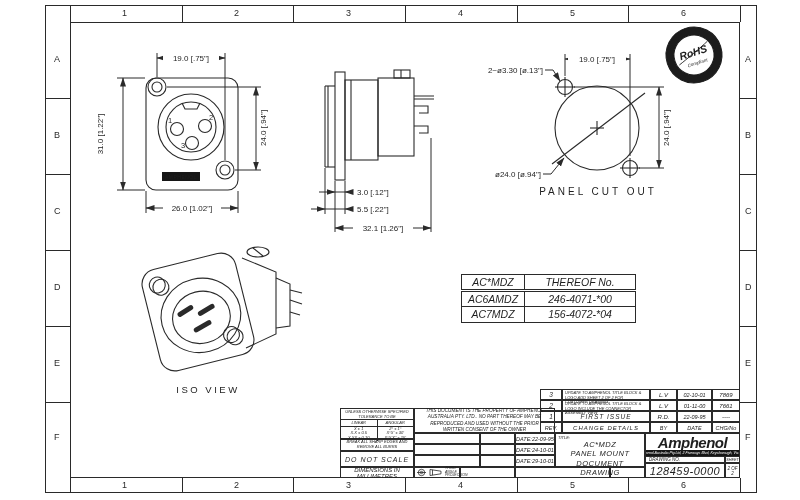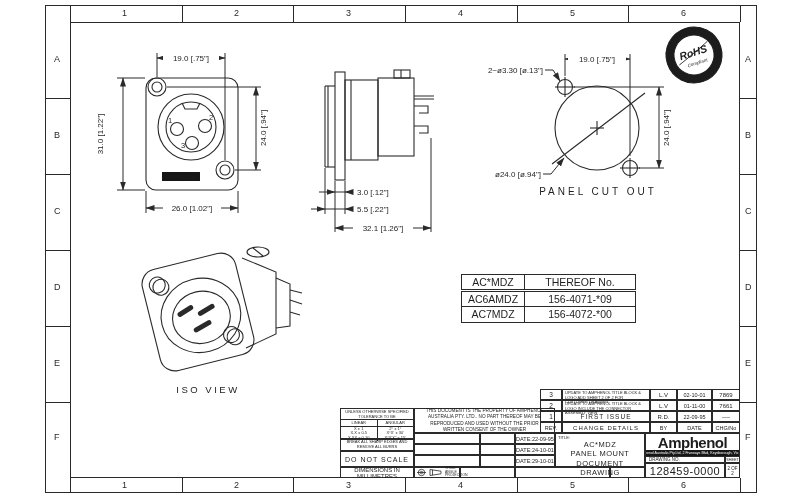--- a/index.html
+++ b/index.html
@@ -1,17 +1,17 @@
 <!DOCTYPE html>
 <html><head>
 <meta charset="utf-8">
 <style>
   html,body{margin:0;padding:0;width:800px;height:500px;background:#fff;overflow:hidden;
     font-family:"Liberation Sans",sans-serif;color:#1e1e1e;}
-  .abs{position:absolute;}
+  .abs{position:absolute;font-style:italic;}
   .bx{position:absolute;box-sizing:border-box;border:1px solid #2a2a2a;}
   .cc{display:flex;align-items:center;justify-content:center;text-align:center;}
   .vtick{position:absolute;width:1px;background:#2a2a2a;}
   .htick{position:absolute;height:1px;background:#2a2a2a;}
   .glabel{position:absolute;font-size:9px;color:#2a2a2a;}
   .tiny{font-size:4px;line-height:1.15;}
   svg{position:absolute;overflow:visible;}
   svg text{font-family:"Liberation Sans",sans-serif;fill:#1e1e1e;}
   .dimtx{font-size:8px;}
   table.ins{border-collapse:collapse;}
@@ -244,25 +244,25 @@
 </svg>
 
 <table class="ins abs" style="left:461px;top:274px;width:175px;">
   <tbody>
       <tr>
     <th style="width:62px;">AC*MDZ</th>
     <th>THEREOF No.</th>
   </tr>
   <tr>
     <td>AC6AMDZ</td>
-        <td>156-4071-*09</td>
+        <td>246-4071-*00</td>
       </tr>
   <tr>
     <td>AC7MDZ</td>
-        <td>156-4072-*00</td>
+        <td>156-4072-*04</td>
       </tr>
 </tbody>
   </table>
 
 <div class="abs" style="left:340px;top:389px;width:400px;height:89px;">
 
   <div>
 
     <div class="bx cc" style="left:200px;top:0;width:22px;height:11px;font-size:6.5px;">3</div>
     <div class="bx tiny" style="left:222px;top:0;width:88px;height:11px;padding:1px 2px;">UPDATE TO AMPHENOL TITLE BLOCK &amp; LOGO ADD SHEET 2 OF 2 FOR CUSTOMER DRAWING</div>

